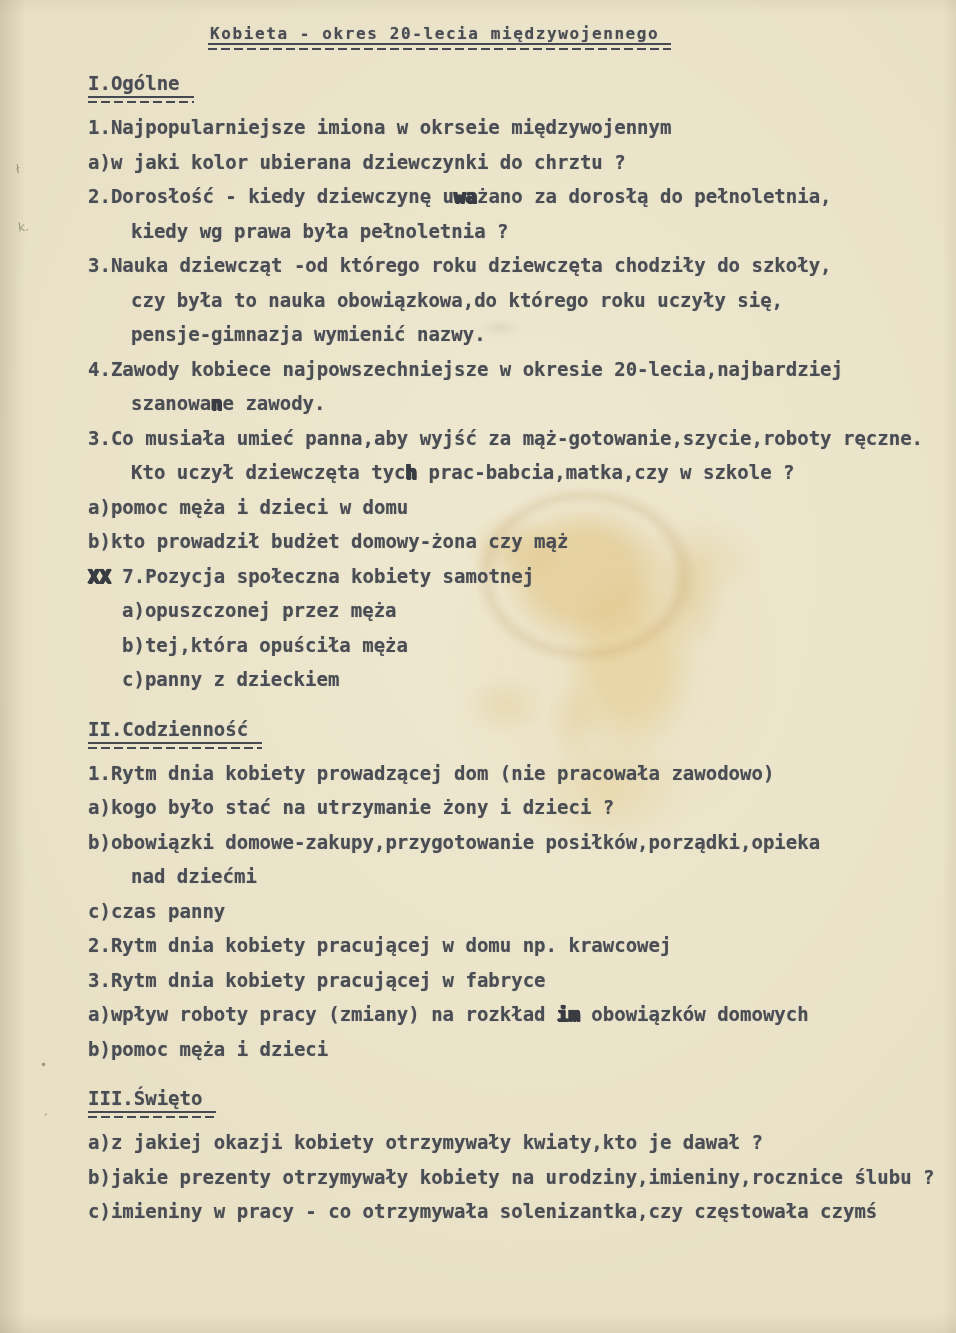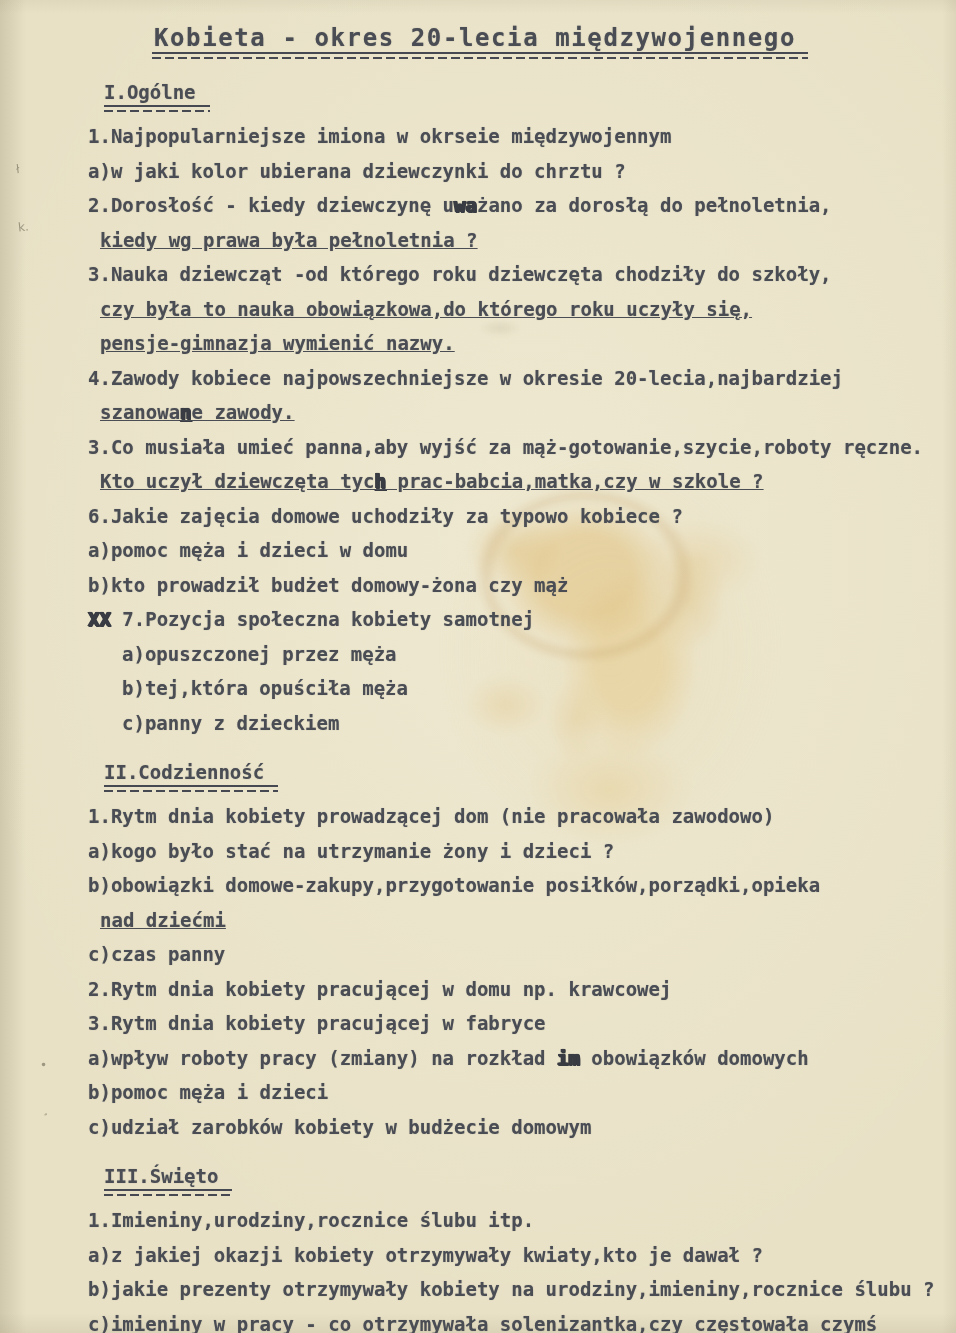--- a/index.html
+++ b/index.html
@@ -25,46 +25,45 @@
       radial-gradient(ellipse 55px 75px at 688px 600px, rgba(219,184,112,.35), rgba(219,184,112,0) 70%),
       radial-gradient(ellipse 120px 80px at 610px 790px, rgba(227,199,134,.38), rgba(227,199,134,0) 70%),
       radial-gradient(ellipse 60px 45px at 505px 705px, rgba(222,190,122,.30), rgba(222,190,122,0) 70%),
       radial-gradient(ellipse 40px 60px at 575px 720px, rgba(222,190,122,.30), rgba(222,190,122,0) 70%),
       radial-gradient(ellipse 90px 60px at 700px 560px, rgba(224,192,126,.28), rgba(224,192,126,0) 70%),
       radial-gradient(ellipse 30px 12px at 500px 328px, rgba(180,170,140,.25), rgba(180,170,140,0) 70%),
       radial-gradient(ellipse 230px 270px at 610px 650px, rgba(228,205,150,.22), rgba(228,205,150,0) 75%);
   }
   .doc { position:absolute; left:88px; top:24px; right:0; }
   .title {
-    display:table; font-size:24px; font-weight:bold; letter-spacing:1.6px;
-    margin:0 0 20px 64px; padding:0 12px 7px 2px; white-space:pre;
+    display:table; font-size:16px; font-weight:bold; letter-spacing:1.6px;
+    margin:0 0 20px 120px; padding:0 12px 7px 2px; white-space:pre;
     text-shadow:0 0 1px rgba(74,77,84,.5);
     background-image:
       linear-gradient(#464951,#464951),
       repeating-linear-gradient(90deg,#464951 0 9px, rgba(0,0,0,0) 9px 13px);
     background-repeat:no-repeat;
     background-size:100% 2px,100% 2px;
     background-position:0 calc(100% - 5px),0 100%;
   }
   .line {
     white-space:pre; font-size:19px; font-weight:bold; line-height:34.5px; height:34.5px;
     text-shadow:0 0 1px rgba(74,77,84,.45);
   }
-  .line.ind1 { margin-left:12px;text-decoration:underline; }
+  .line.ind1 { margin-left:43px; }
   .line.ind2 { margin-left:34px; }
   .line.gap { margin-top:19px; }
   .line.heading {
     display:table; height:auto; line-height:26px; padding:0 14px 7px 0; margin-bottom:7px;
     background-image:
       linear-gradient(#464951,#464951),
       repeating-linear-gradient(90deg,#464951 0 9px, rgba(0,0,0,0) 9px 13px);
     background-repeat:no-repeat;
     background-size:100% 2px,100% 2px;
     background-position:0 calc(100% - 5px),0 100%;
-    margin-left:16px;
   }
   .blot {
     color:#393c43;
     text-shadow:0 0 1px #393c43, 1px 0 0 #393c43, -1px 0 0 #393c43, 0 1px 0 #393c43, 1px 1px 0 #393c43;
   }
   .mark {
     position:absolute; font-family:"DejaVu Sans",sans-serif;
     color:rgba(95,90,72,.55); font-size:12px; transform:rotate(-6deg);
   }
 </style>
@@ -81,40 +80,37 @@
       <div class="line ind0"><span>a)w jaki kolor ubierana dziewczynki do chrztu ?</span></div>
       <div class="line ind0"><span>2.Dorosłość - kiedy dziewczynę u</span><span class="blot">wa</span><span>żano za dorosłą do pełnoletnia,</span></div>
       <div class="line ind1"><span>kiedy wg prawa była pełnoletnia ?</span></div>
       <div class="line ind0"><span>3.Nauka dziewcząt -od którego roku dziewczęta chodziły do szkoły,</span></div>
       <div class="line ind1"><span>czy była to nauka obowiązkowa,do którego roku uczyły się,</span></div>
       <div class="line ind1"><span>pensje-gimnazja wymienić nazwy.</span></div>
       <div class="line ind0"><span>4.Zawody kobiece najpowszechniejsze w okresie 20-lecia,najbardziej</span></div>
       <div class="line ind1"><span>szanowa</span><span class="blot">n</span><span>e zawody.</span></div>
       <div class="line ind0"><span>3.Co musiała umieć panna,aby wyjść za mąż-gotowanie,szycie,roboty ręczne.</span></div>
       <div class="line ind1"><span>Kto uczył dziewczęta tyc</span><span class="blot">h</span><span> prac-babcia,matka,czy w szkole ?</span></div>
-      <div class="line ind0"><span>6.Jakie zajęcia domowe uchodziły za typowo kobiece ?</span></div>
       <div class="line ind0"><span>a)pomoc męża i dzieci w domu</span></div>
       <div class="line ind0"><span>b)kto prowadził budżet domowy-żona czy mąż</span></div>
       <div class="line ind0"><span class="blot">XX</span><span> 7.Pozycja społeczna kobiety samotnej</span></div>
       <div class="line ind2"><span>a)opuszczonej przez męża</span></div>
       <div class="line ind2"><span>b)tej,która opuściła męża</span></div>
       <div class="line ind2"><span>c)panny z dzieckiem</span></div>
       <div class="line heading ind0 gap"><span>II.Codzienność</span></div>
       <div class="line ind0"><span>1.Rytm dnia kobiety prowadzącej dom (nie pracowała zawodowo)</span></div>
       <div class="line ind0"><span>a)kogo było stać na utrzymanie żony i dzieci ?</span></div>
       <div class="line ind0"><span>b)obowiązki domowe-zakupy,przygotowanie posiłków,porządki,opieka</span></div>
       <div class="line ind1"><span>nad dziećmi</span></div>
       <div class="line ind0"><span>c)czas panny</span></div>
       <div class="line ind0"><span>2.Rytm dnia kobiety pracującej w domu np. krawcowej</span></div>
       <div class="line ind0"><span>3.Rytm dnia kobiety pracującej w fabryce</span></div>
       <div class="line ind0"><span>a)wpływ roboty pracy (zmiany) na rozkład </span><span class="blot">im</span><span> obowiązków domowych</span></div>
       <div class="line ind0"><span>b)pomoc męża i dzieci</span></div>
-      <div class="line ind0"><span>c)udział zarobków kobiety w budżecie domowym</span></div>
       <div class="line heading ind0 gap"><span>III.Święto</span></div>
-      <div class="line ind0"><span>1.Imieniny,urodziny,rocznice ślubu itp.</span></div>
       <div class="line ind0"><span>a)z jakiej okazji kobiety otrzymywały kwiaty,kto je dawał ?</span></div>
       <div class="line ind0"><span>b)jakie prezenty otrzymywały kobiety na urodziny,imieniny,rocznice ślubu ?</span></div>
       <div class="line ind0"><span>c)imieniny w pracy - co otrzymywała solenizantka,czy częstowała czymś</span></div>
     </div>
 
 <span class="mark" style="left: 16px; top: 162px;">ł</span>
     <span class="mark" style="left: 18px; top: 220px;">k.</span>
     <span class="mark" style="left: 40px; top: 1058px;">•</span>
     <span class="mark" style="left: 42px; top: 1102px;">¸</span>
   </div>

